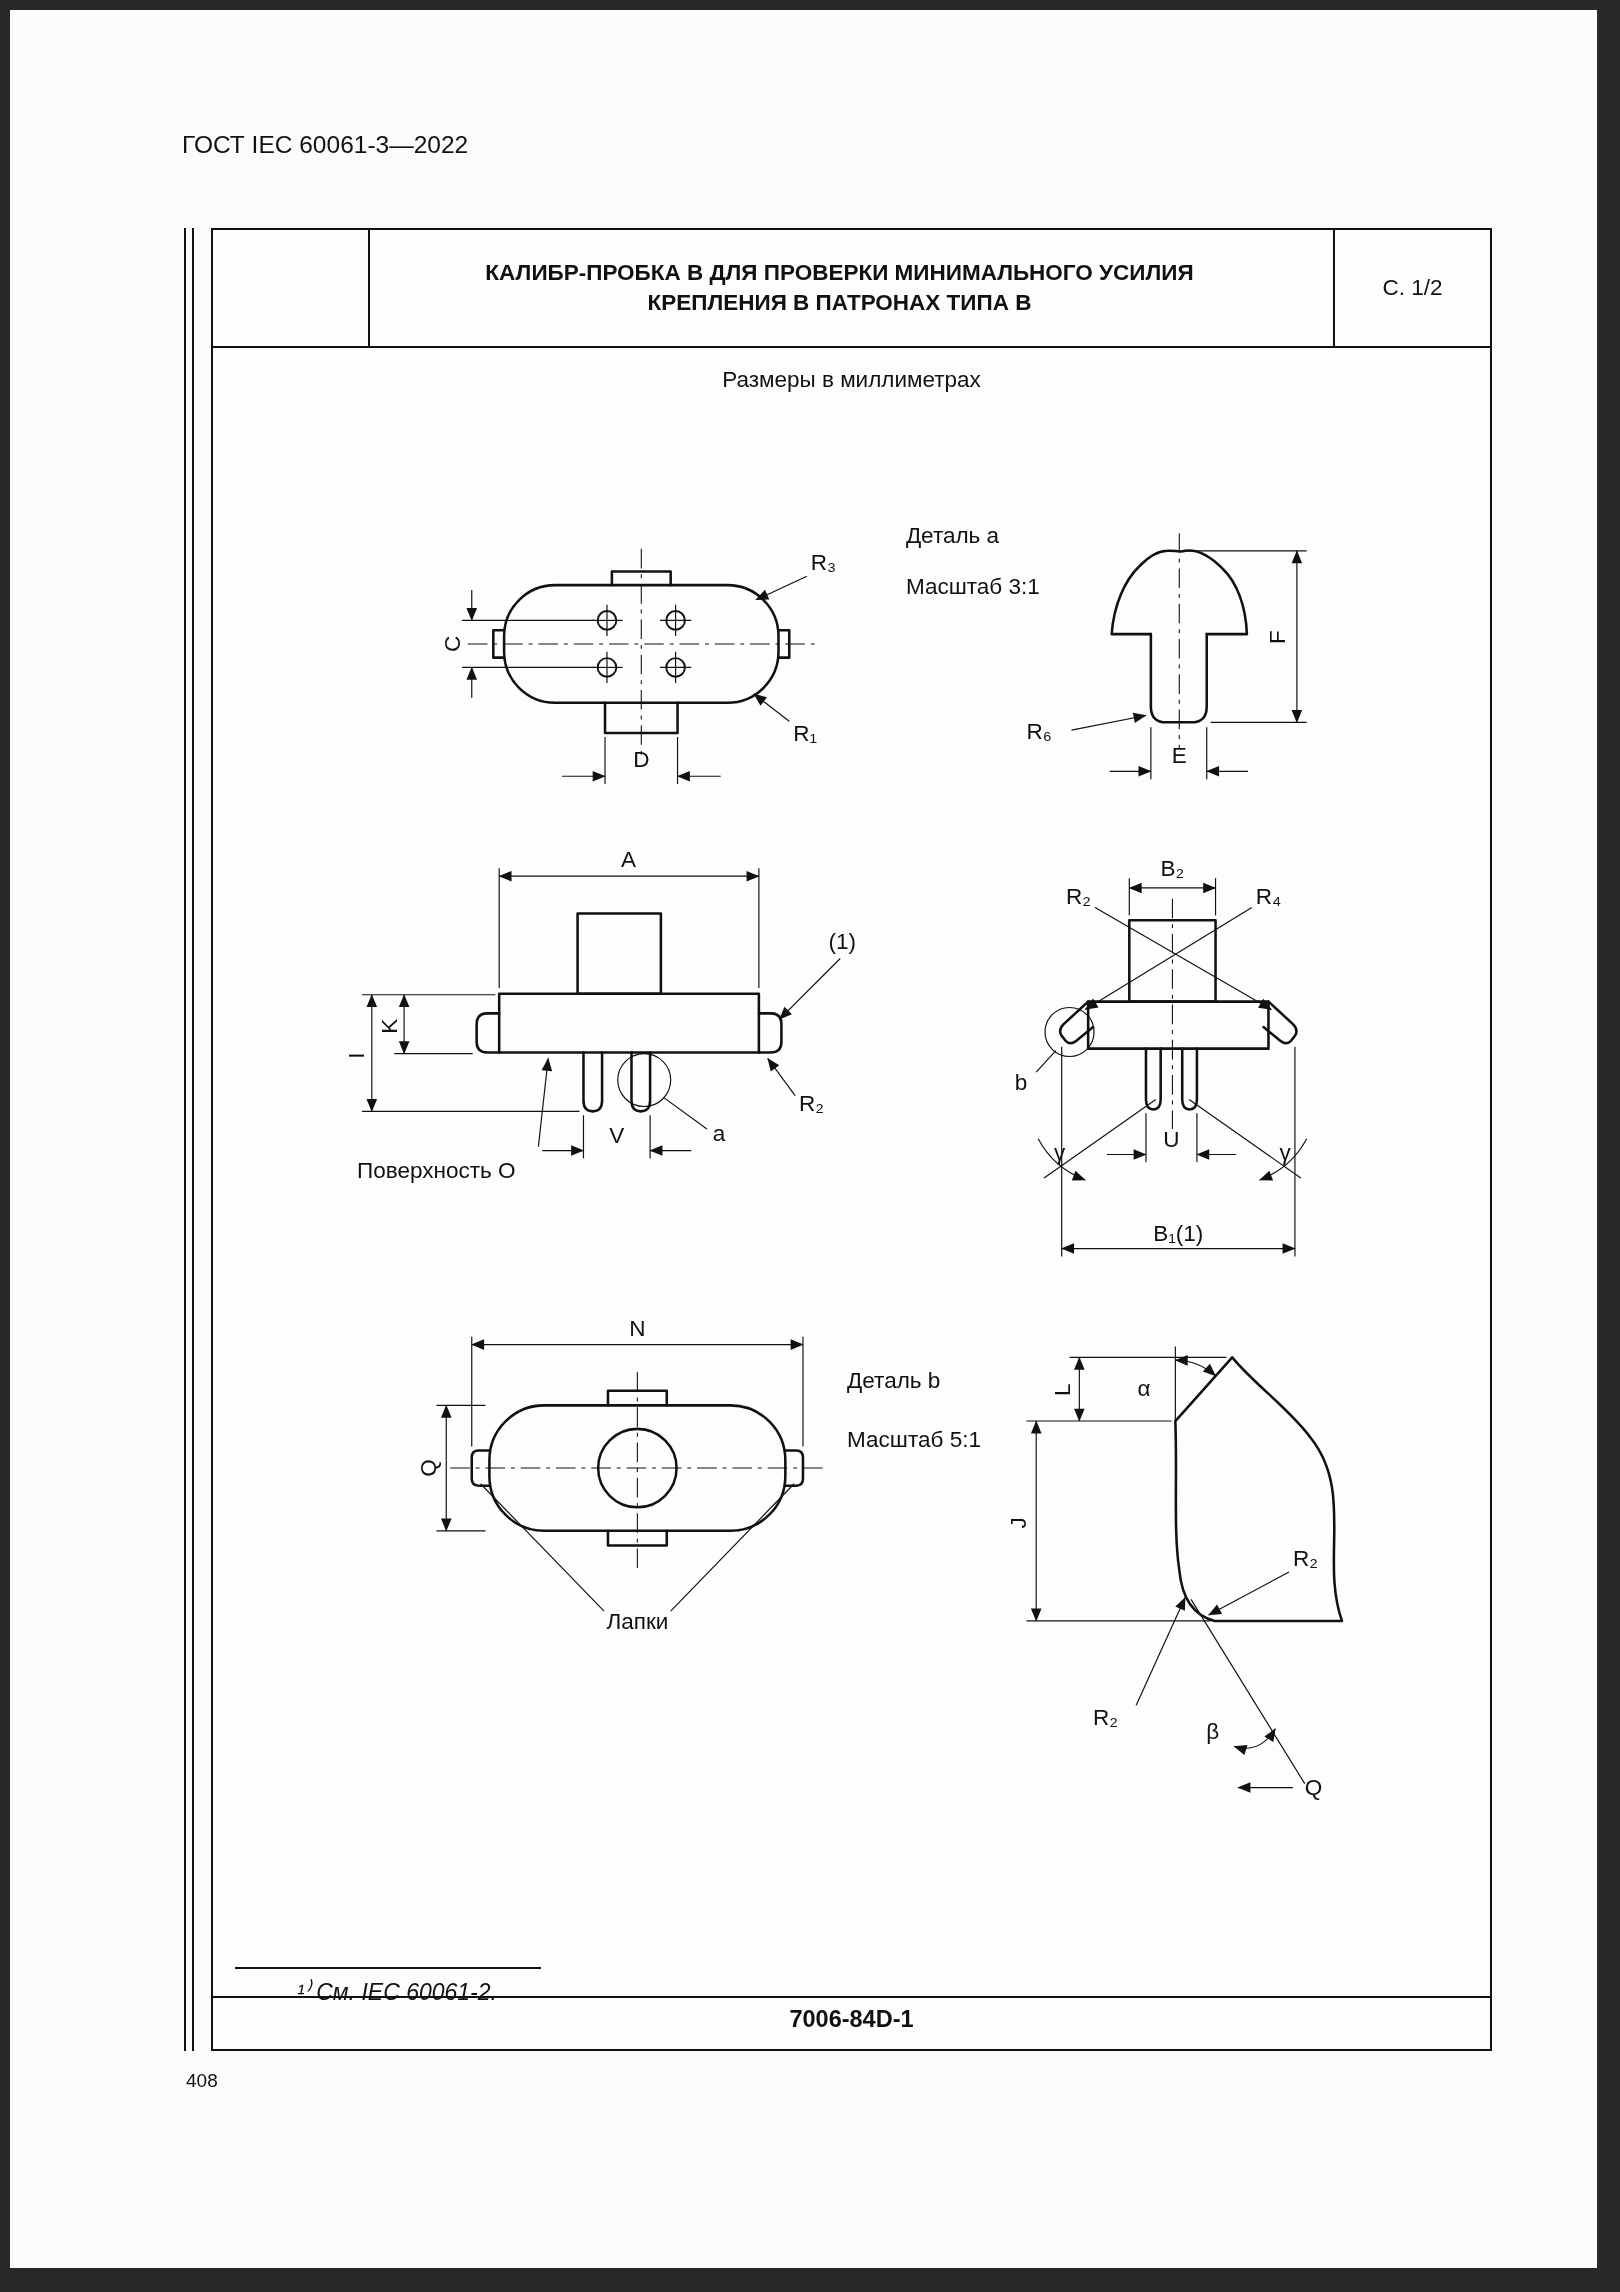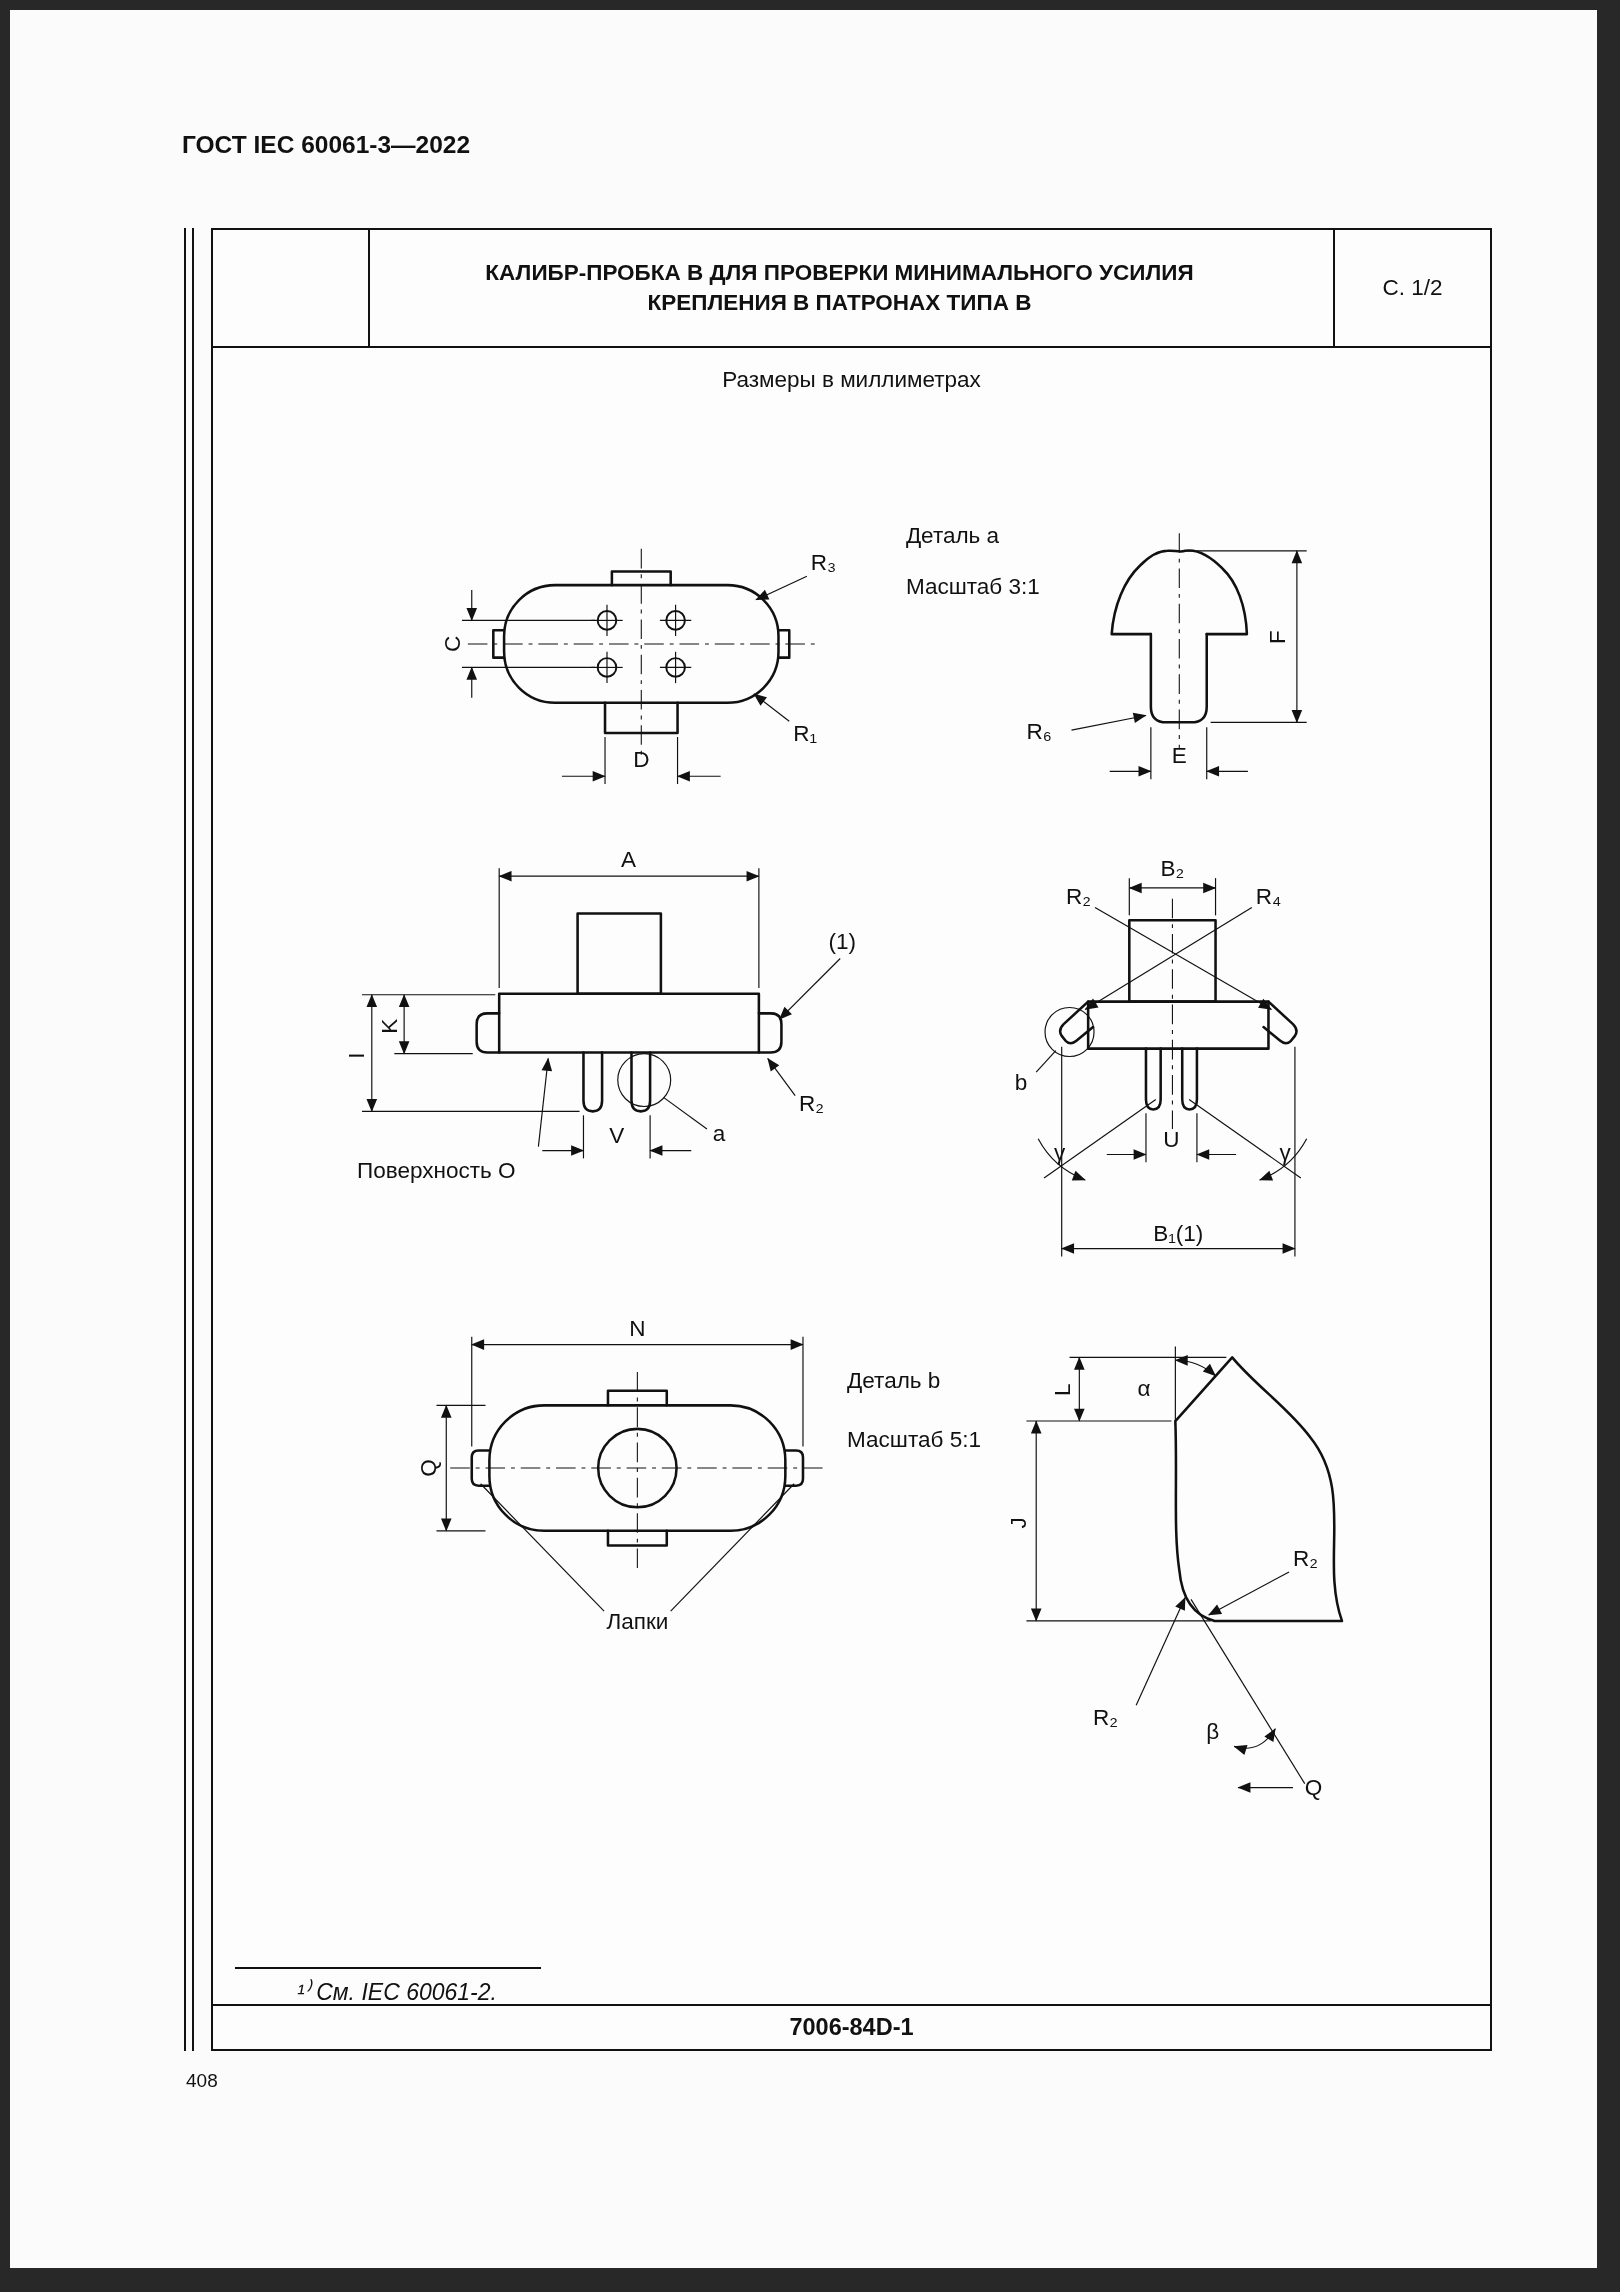--- a/index.html
+++ b/index.html
@@ -10,21 +10,21 @@
     font-family:"Liberation Sans", sans-serif;
     color:#111;
     overflow:hidden;
   }
   .edge { position:absolute; background:#282828; z-index:9; }
   .edge-top { left:0; top:0; width:1620px; height:9.8px; }
   .edge-left { left:0; top:0; width:9.8px; height:2293px; }
   .edge-right { right:0; top:0; width:23.5px; height:2293px; }
   .edge-bottom { left:0; bottom:0; width:1620px; height:25.5px; }
 
-  .doc-header { position:absolute; left:182px; top:131px; font-size:24.5px; font-weight:bold; }
+  .doc-header { position:absolute; left:182px; top:131px; font-size:24.5px; font-weight:normal; }
 
   .binding { position:absolute; left:184px; top:228px; width:9.8px; height:1823px;
              border-left:2.5px solid #111; border-right:2.5px solid #111; }
 
   .frame { position:absolute; left:211px; top:228px; width:1281px; height:1823px;
            border:2.5px solid #111; background:#fdfdfd; }
 
   .title-block { position:absolute; left:0; top:0; width:100%; height:118px;
                  border-bottom:2.5px solid #111; display:flex; }
   .tb-left { width:157px; border-right:2.5px solid #111; }
@@ -35,21 +35,21 @@
               align-items:center; justify-content:center; font-size:22.5px;margin-left:24px; }
 
   .units { position:absolute; left:0; top:137px; width:100%; text-align:center; font-size:22.5px; }
   .note { position:absolute; left:86px; top:184px; font-size:22.5px; line-height:35px; }
 
   .drawings { position:absolute; left:2px; top:262px; }
 
   .fn-rule { position:absolute; left:21.6px; top:1737px; width:306px; border-top:2px solid #111; }
   .footnote { position:absolute; left:84px; top:1745px; font-size:23px; font-style:italic; }
 
-  .footer-row { position:absolute; left:0; bottom:0; width:100%; height:45px;
+  .footer-row { position:absolute; left:0; bottom:0; width:100%; height:53px;
                 border-top:2.5px solid #111; text-align:center; line-height:42px;
                 font-weight:bold; font-size:23.5px; }
 
   .page-num { position:absolute; left:186px; top:2070px; font-size:19px; }
 
   svg .ol { stroke:#111; stroke-width:2.6; fill:none; stroke-linejoin:round; stroke-linecap:round; }
   svg .tl { stroke:#111; stroke-width:1.2; fill:none; }
   svg .cl { stroke:#111; stroke-width:1.1; fill:none; stroke-dasharray:20 6 4 6; }
   svg text { font-family:"Liberation Sans", sans-serif; font-size:23px; fill:#111; }
 </style>

